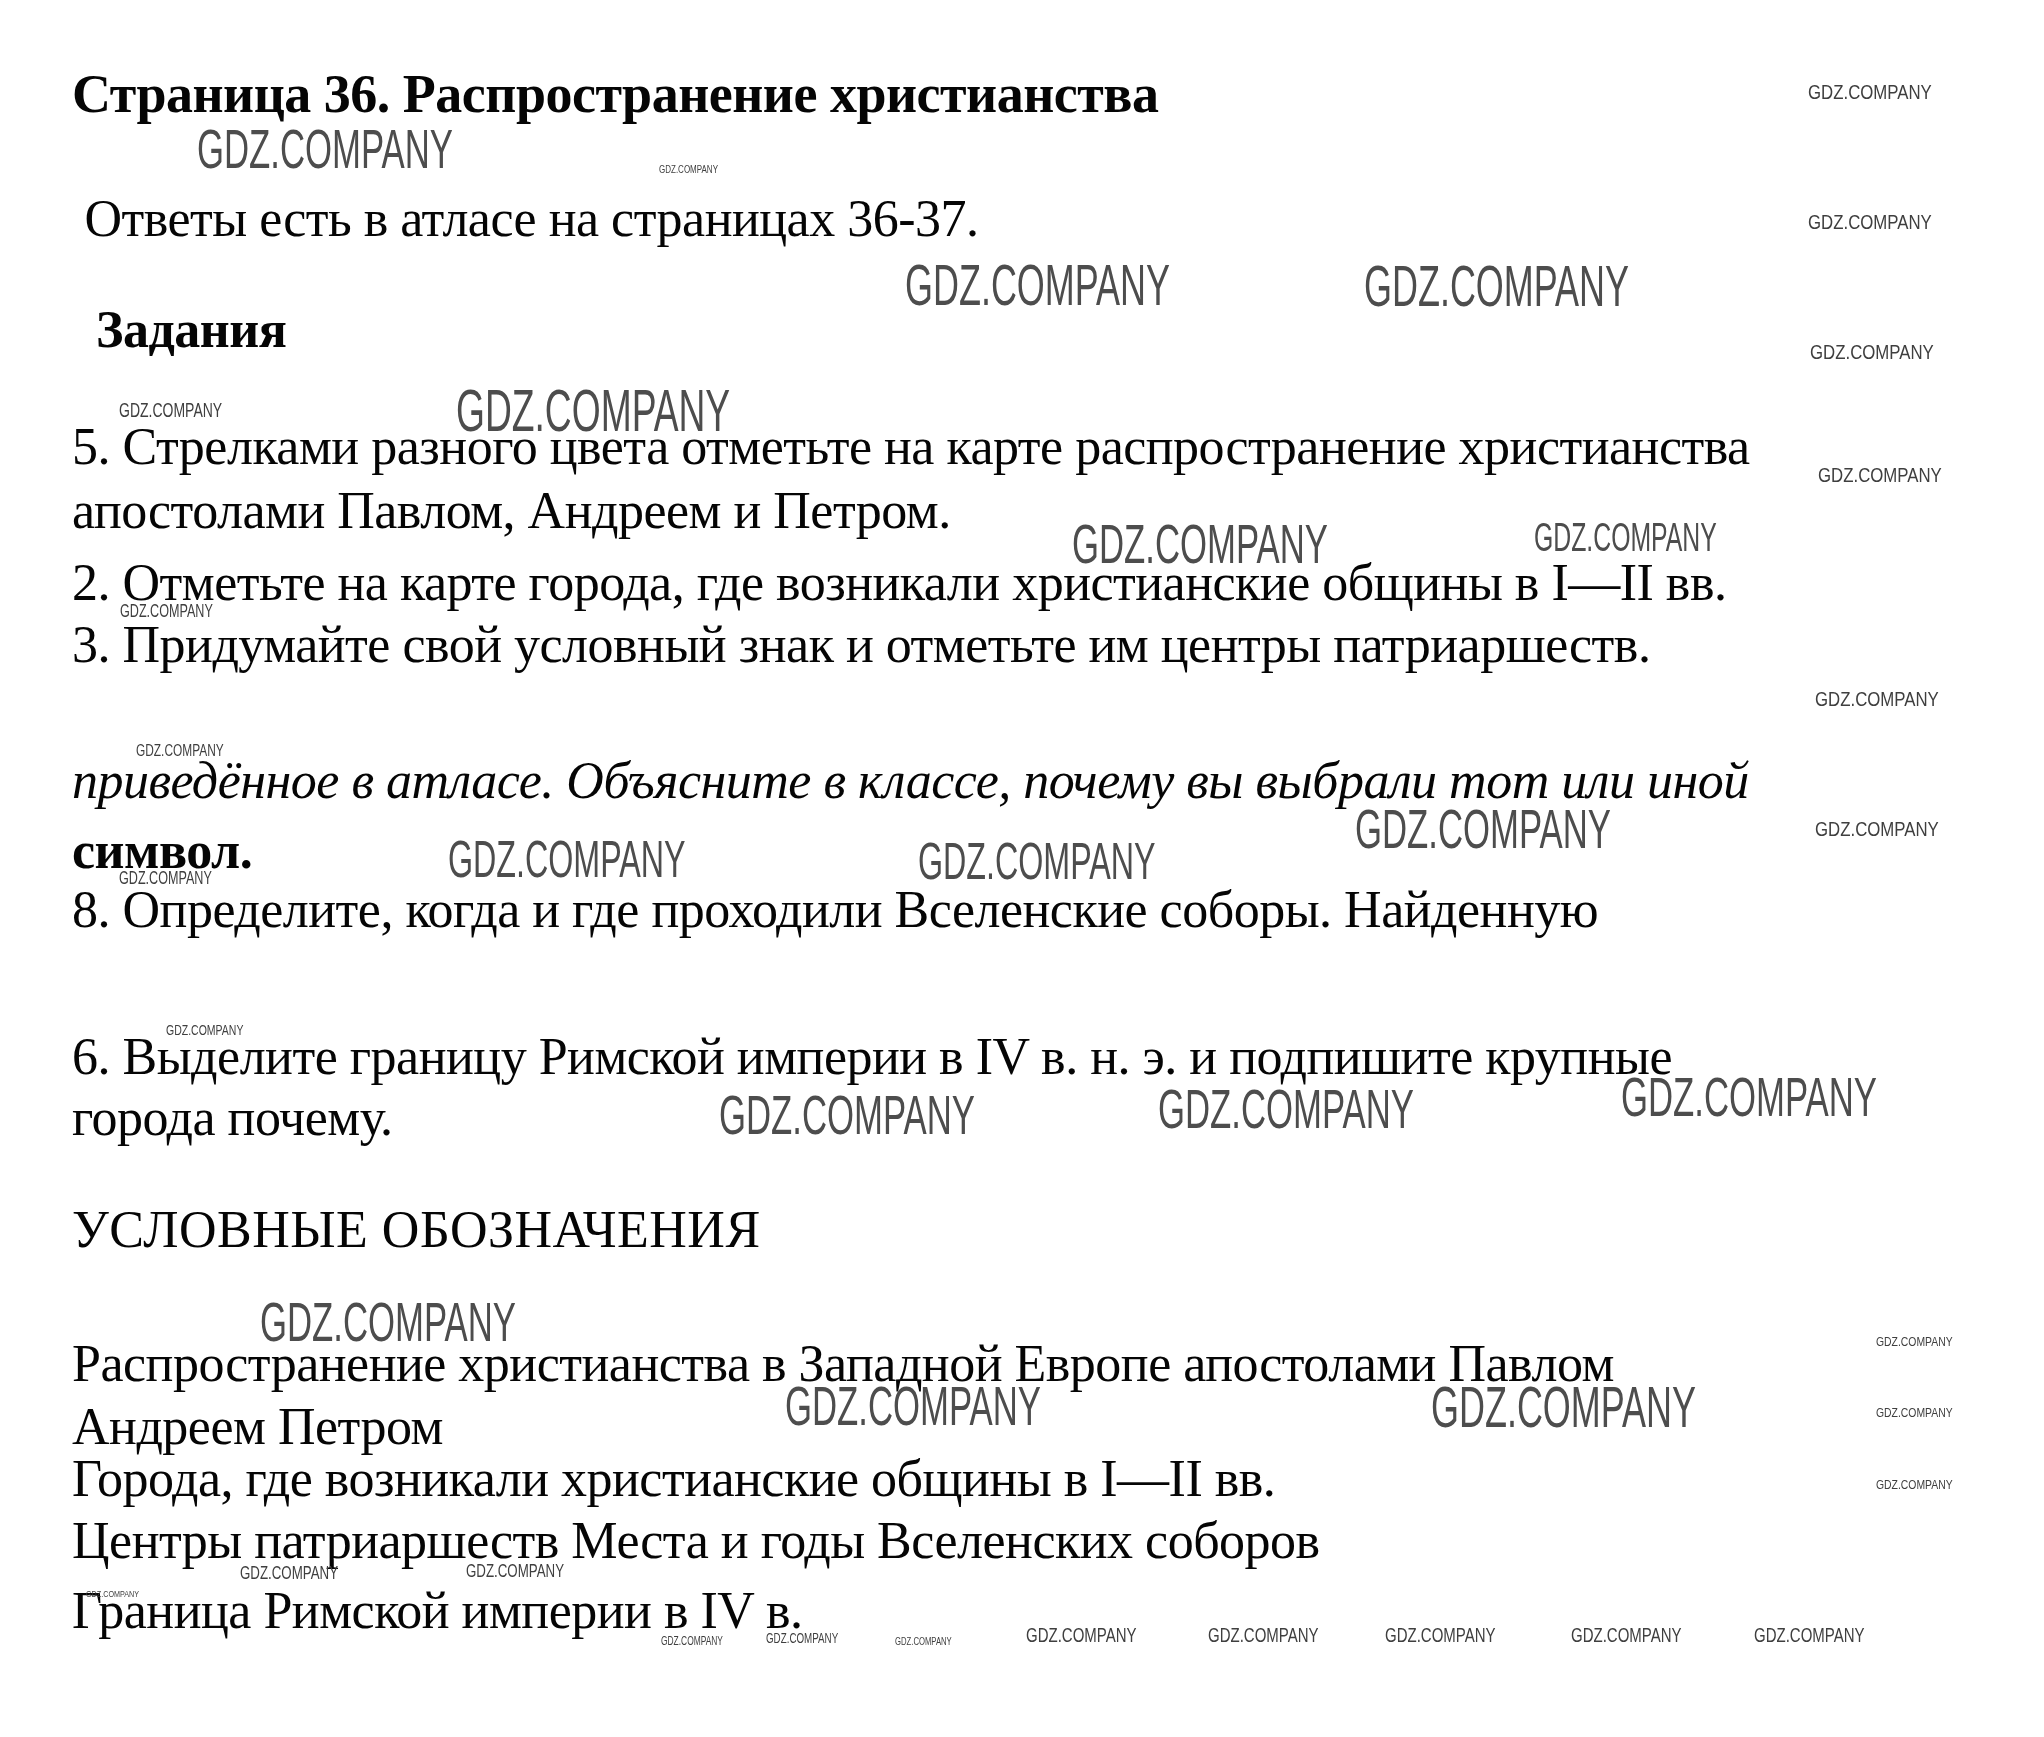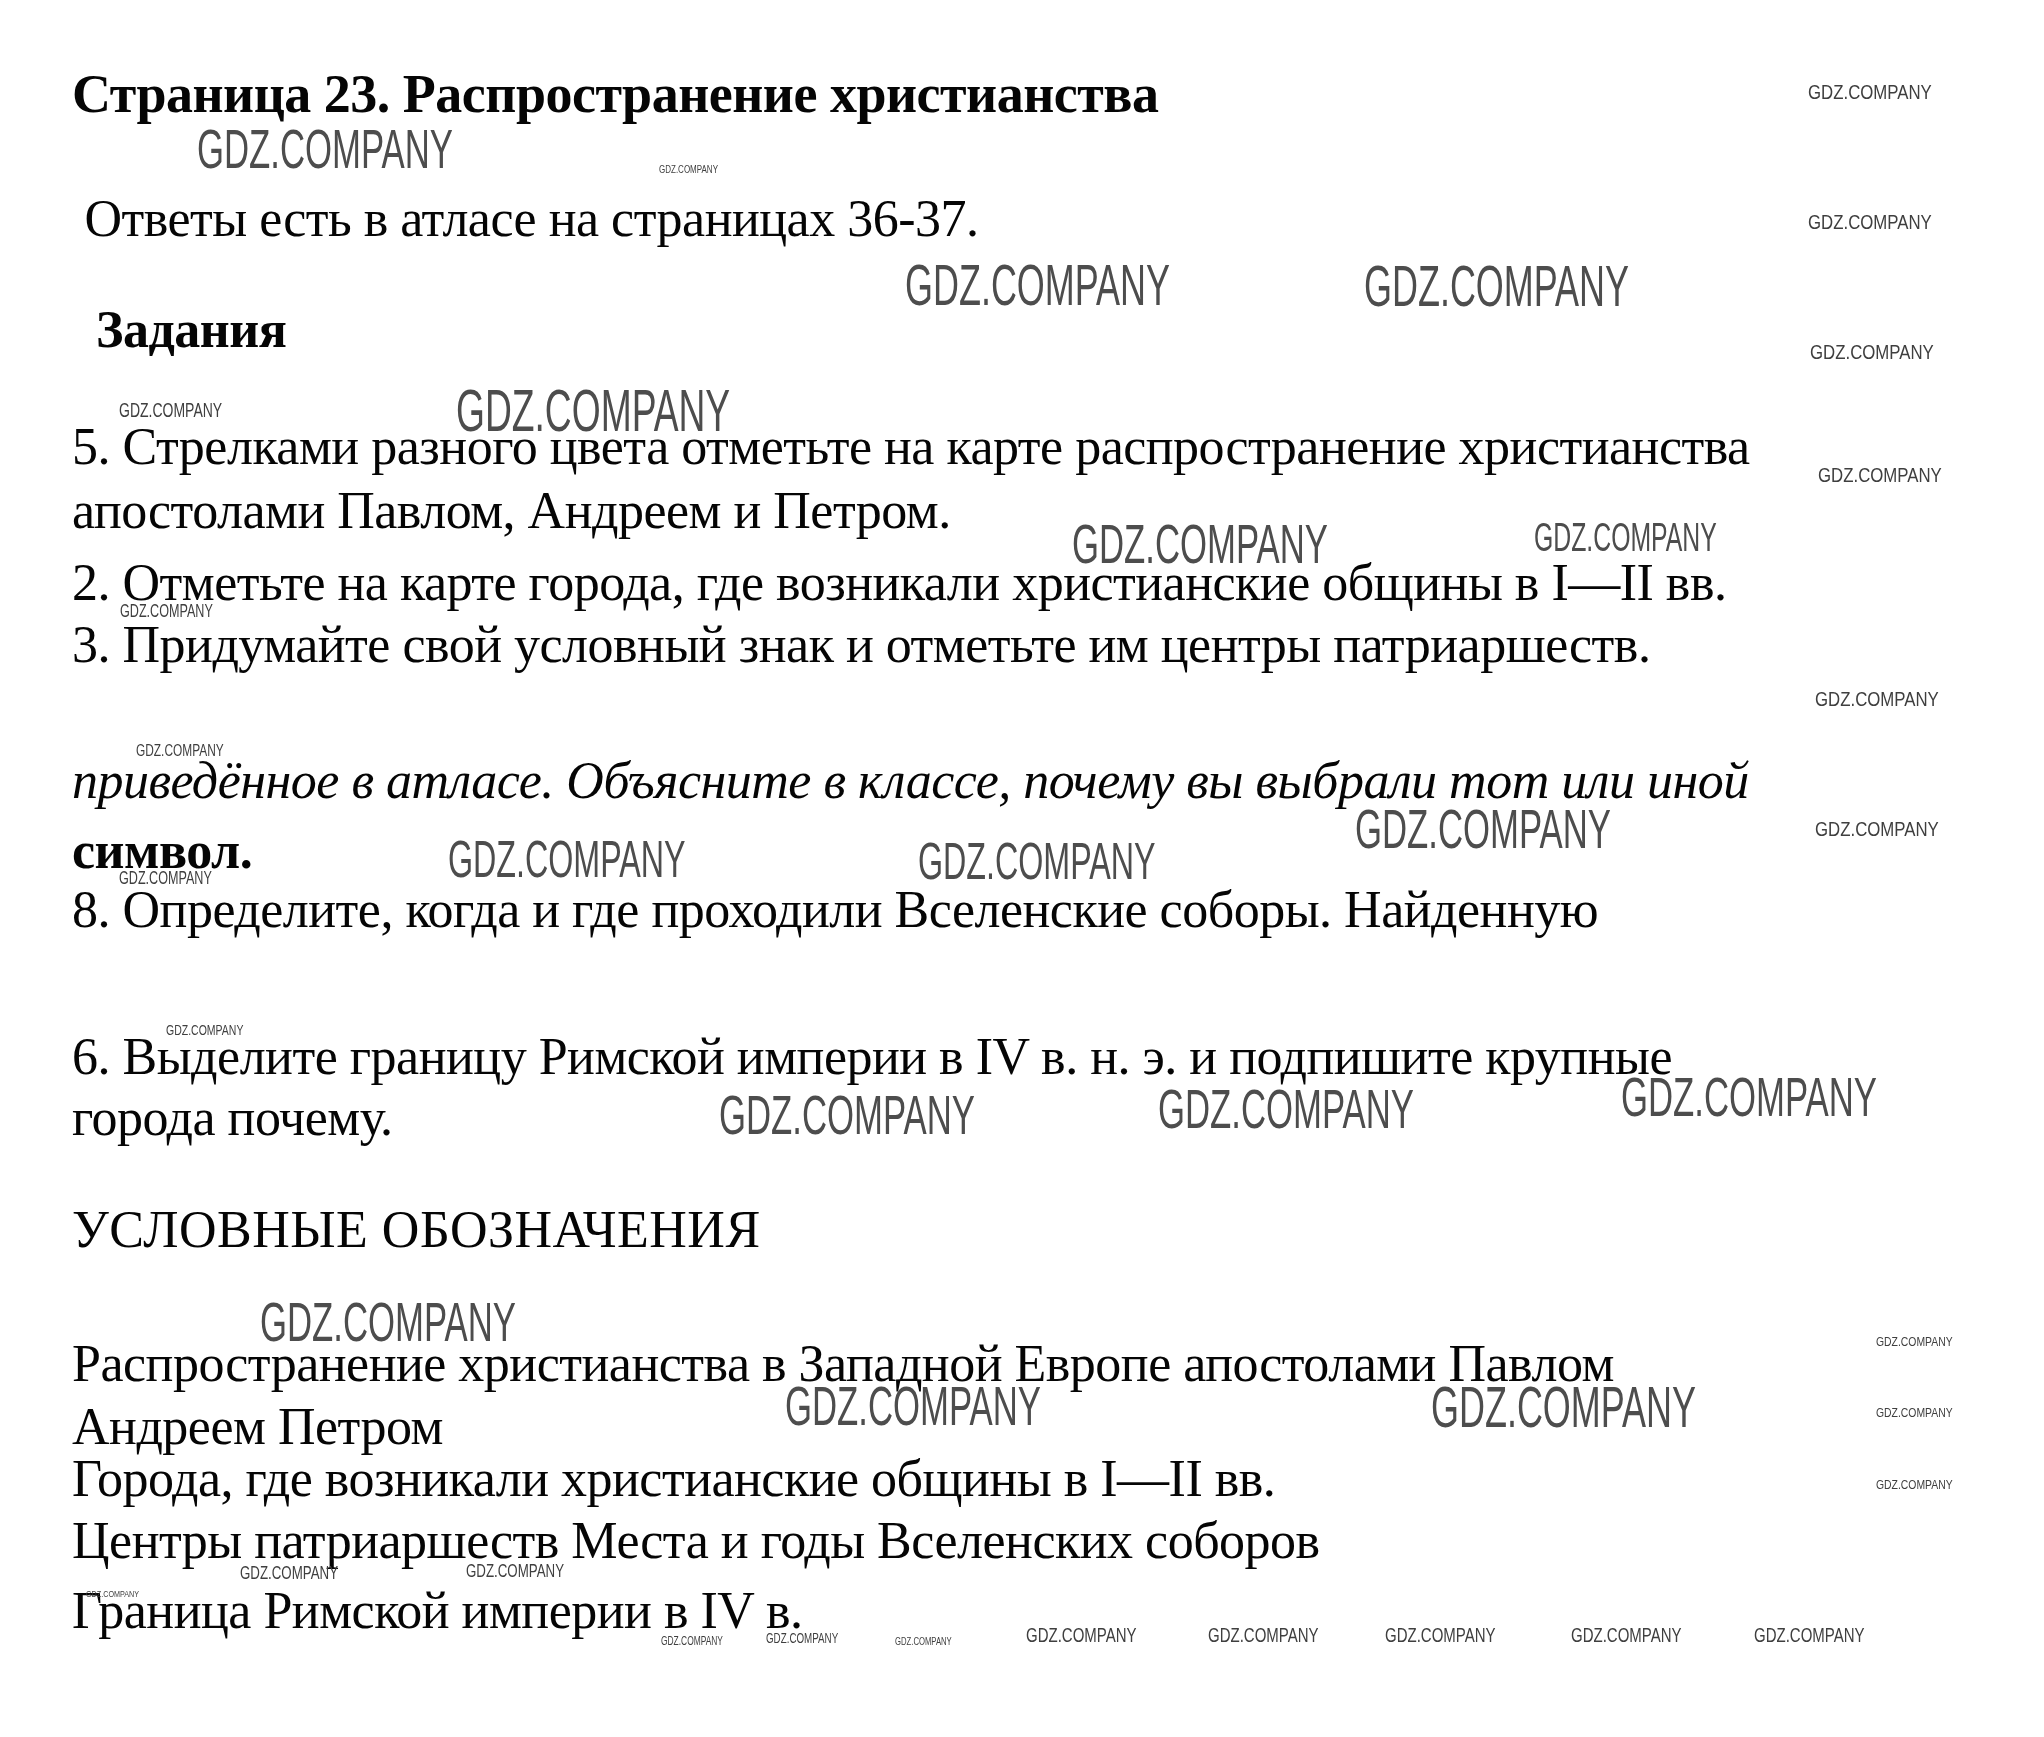--- a/index.html
+++ b/index.html
@@ -31,21 +31,21 @@
     white-space:nowrap;
     transform-origin:0 0;
     color:#3f3f3f;
   }
 </style>
 </head>
 <body>
 
 <div id="page">
 
-  <div class="line bold" style="top:63px; font-size:54px;">Страница 23. Распространение христианства</div>
+  <div class="line bold" style="top:63px; font-size:54px;">Страница 36. Распространение христианства</div>
 
   <div class="line" style="top:189px;"> Ответы есть в атласе на страницах 36-37.</div>
 
   <div class="line bold" style="top:300px;margin-left:24px;">Задания</div>
 
   <div class="line" style="top:417px;">5. Стрелками разного цвета отметьте на карте распространение христианства</div>
   <div class="line" style="top:481px;">апостолами Павлом, Андреем и Петром.</div>
   <div class="line" style="top:553px;">2. Отметьте на карте города, где возникали христианские общины в I—II вв.</div>
   <div class="line" style="top:615px;">3. Придумайте свой условный знак и отметьте им центры патриаршеств.</div>
   <div class="line" style="top:751px;font-style:italic;">приведённое в атласе. Объясните в классе, почему вы выбрали тот или иной</div>

